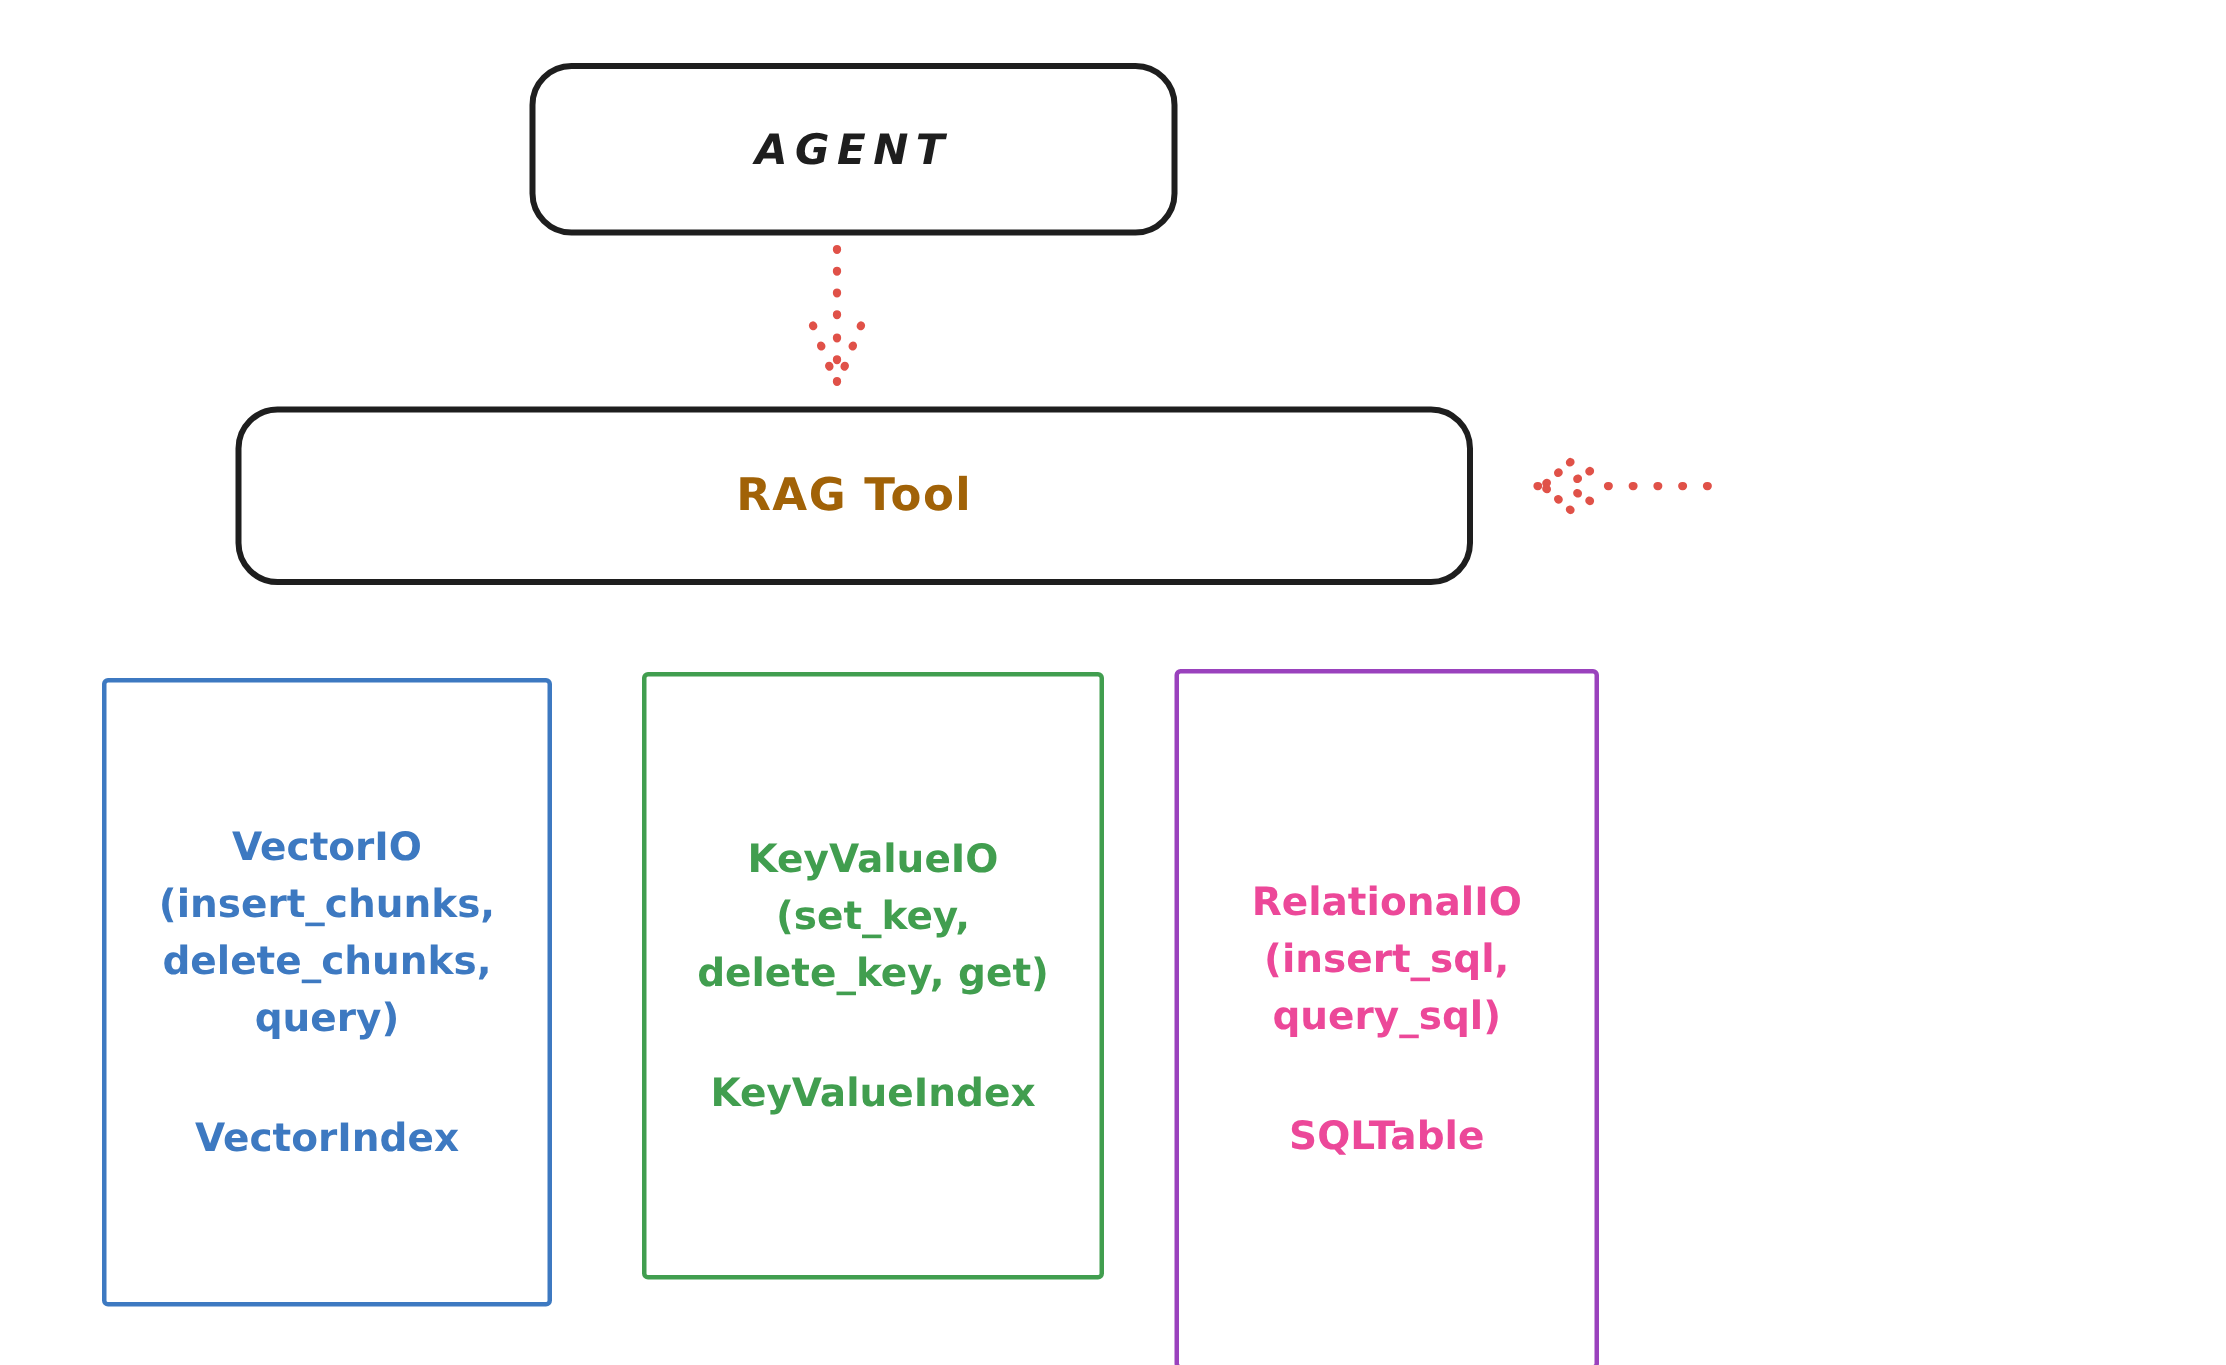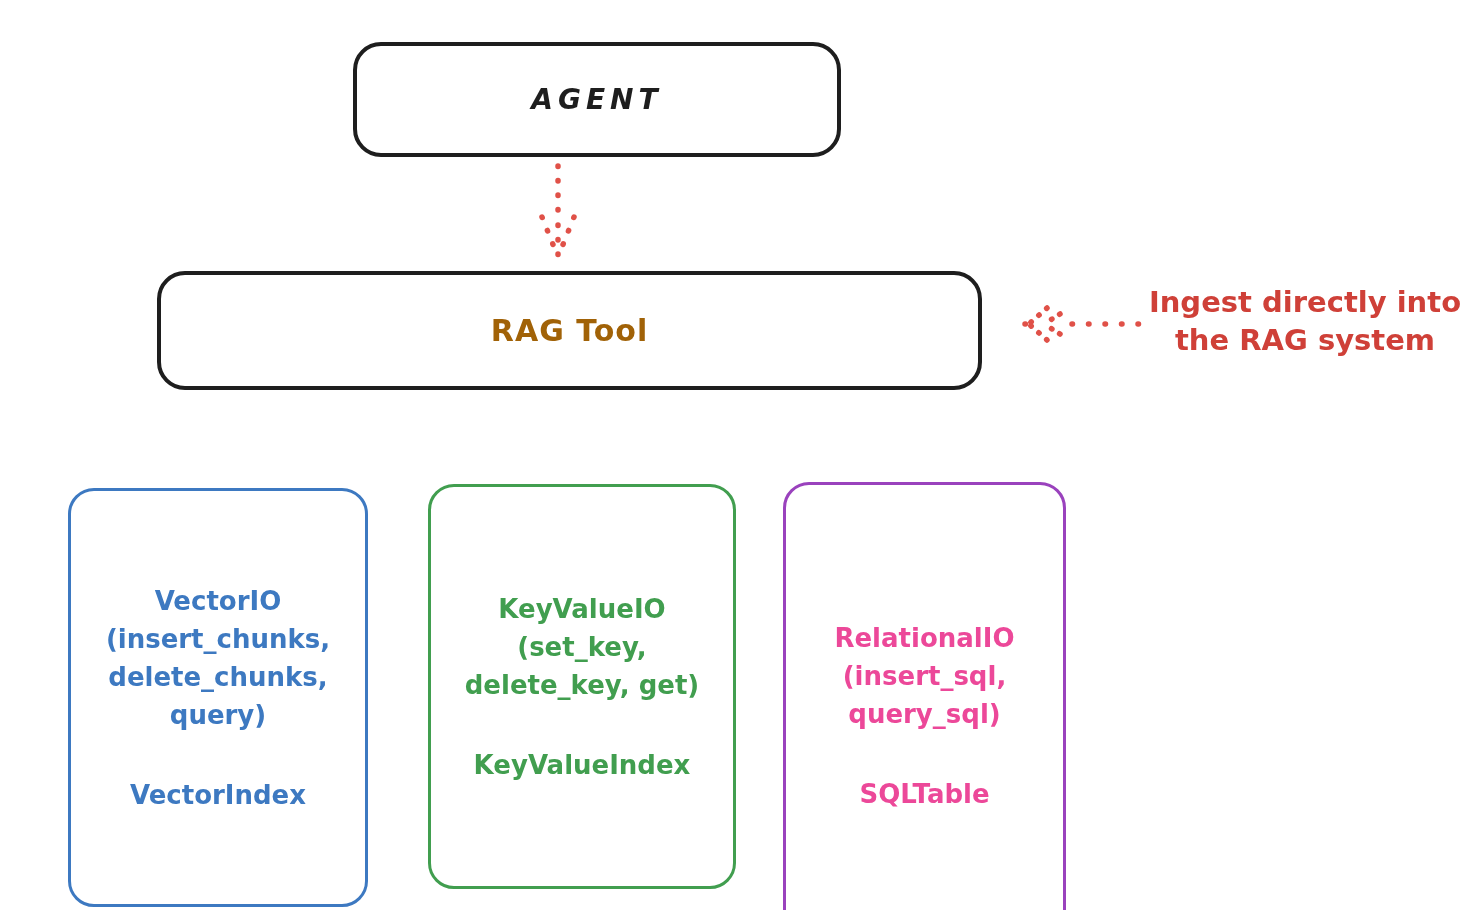--- a/index.html
+++ b/index.html
@@ -21,21 +21,21 @@
     border: 4px solid #1e1e1e;
     border-radius: 28px;
     background: #ffffff;
     display: flex;
     align-items: center;
     justify-content: center;
     box-sizing: border-box;
   }
   .node-agent {
     left: 353px; top: 42px;
-    width: 488px; height: 115px;
+    width: 432px; height: 115px;
   }
   .node-agent .node-label {
     font-size: 28px;
     font-weight: bold;
     letter-spacing: 5px;
     color: #1e1e1e;
     font-style: italic;
   }
   .node-rag {
     left: 157px; top: 271px;
@@ -65,31 +65,30 @@
     text-align: center;
     color: #cf4038;
     font-size: 29px;
     line-height: 38px;
     font-weight: bold;
     white-space: pre-line;
   }
   
   .store {
     position: absolute;
-    border-radius: 26px;
+    border-radius: 4px;
     border-style: solid;
     border-width: 3.5px;
     background: #ffffff;
     box-sizing: border-box;
     display: flex;
     flex-direction: column;
     align-items: center;
     justify-content: center;
     text-align: center;
-    margin-top: 36px;
   }
   .store-text {
     white-space: pre-line;
     font-size: 26px;
     line-height: 38px;
     font-weight: 600;
   }
   .store-index {
     margin-top: 42px;
   }
@@ -134,22 +133,20 @@
 
   <svg class="arrow" style="left:1018px; top:298px;" width="126" height="52" viewBox="0 0 126 52">
     <line x1="7" y1="26" x2="7.4" y2="26"></line>
     <line x1="29" y1="10" x2="12" y2="25" stroke-dasharray="0.5 10"></line>
     <line x1="29" y1="42" x2="12" y2="27" stroke-dasharray="0.5 10"></line>
     <line x1="42" y1="16" x2="26" y2="26" stroke-dasharray="0.5 9"></line>
     <line x1="42" y1="36" x2="26" y2="26" stroke-dasharray="0.5 9"></line>
     <line x1="54" y1="26" x2="122" y2="26" stroke-dasharray="0.5 16"></line>
   </svg>
 
-  <div class="annotation">Ingest directly into
-the RAG system</div>
 
   <div class="store store-vector">
     <div class="store-text">VectorIO
 (insert_chunks,
 delete_chunks,
 query)</div>
     <div class="store-text store-index">VectorIndex</div>
   </div>
 
   <div class="store store-keyvalue">

